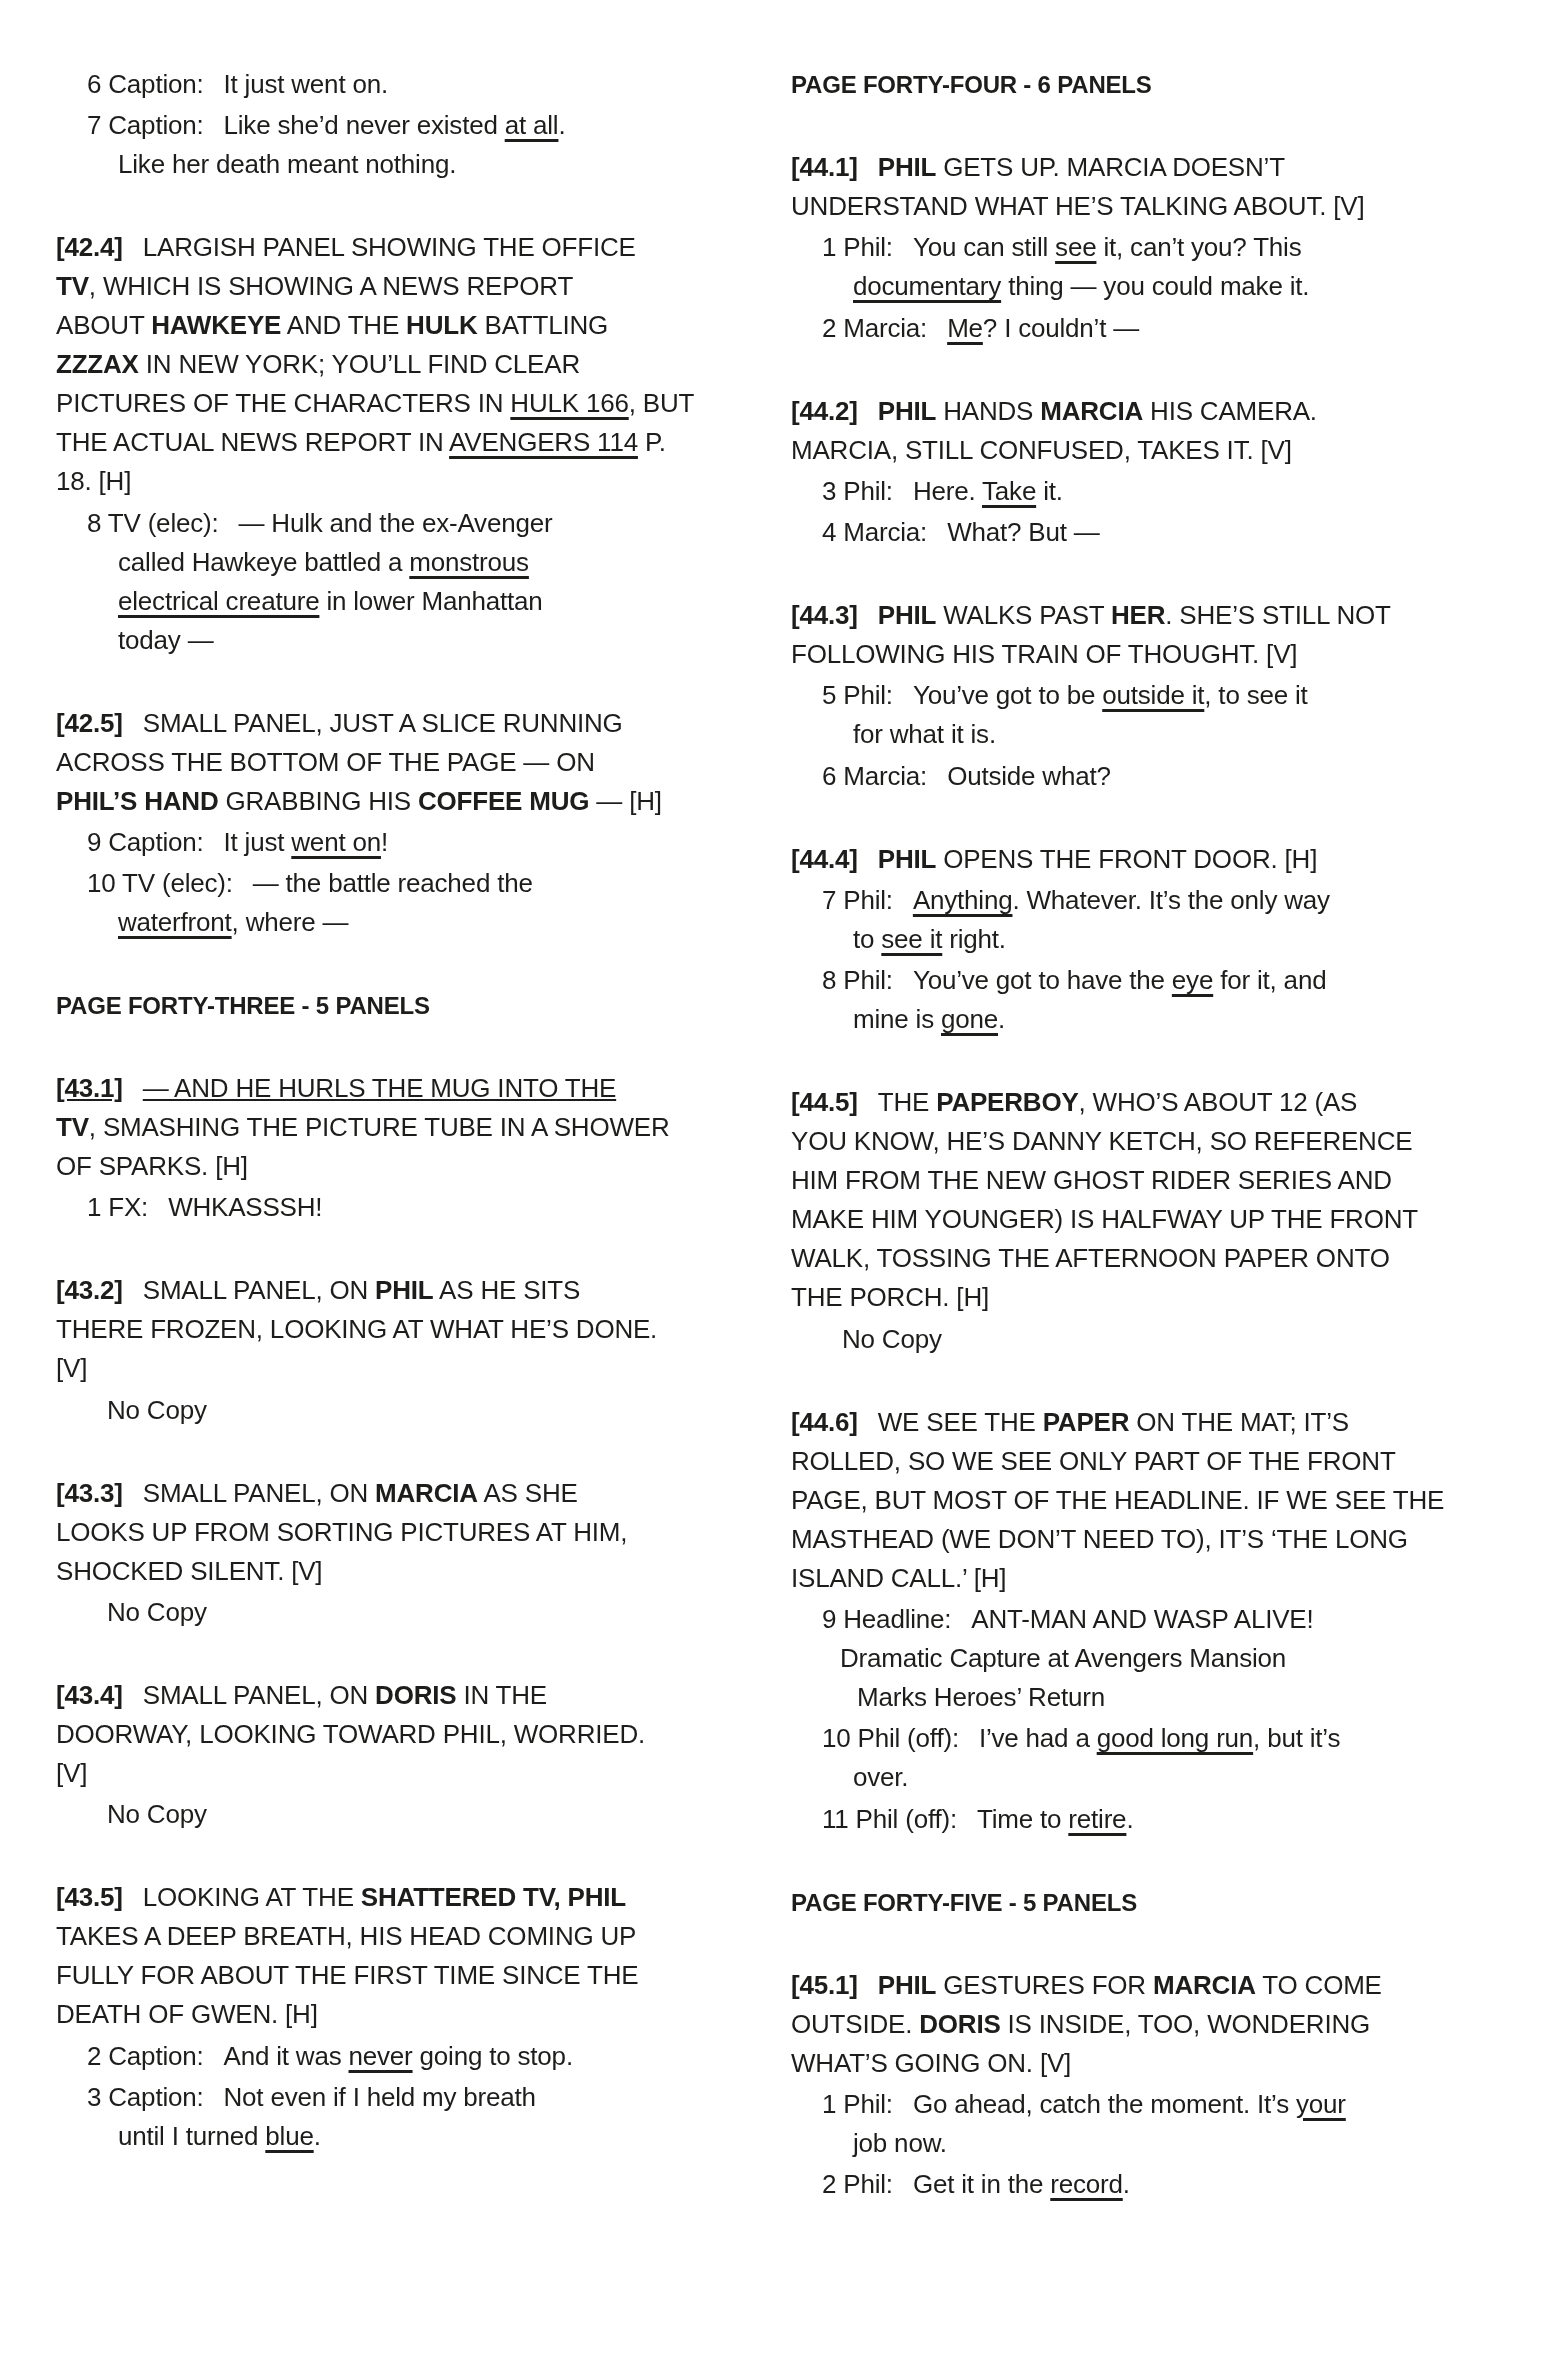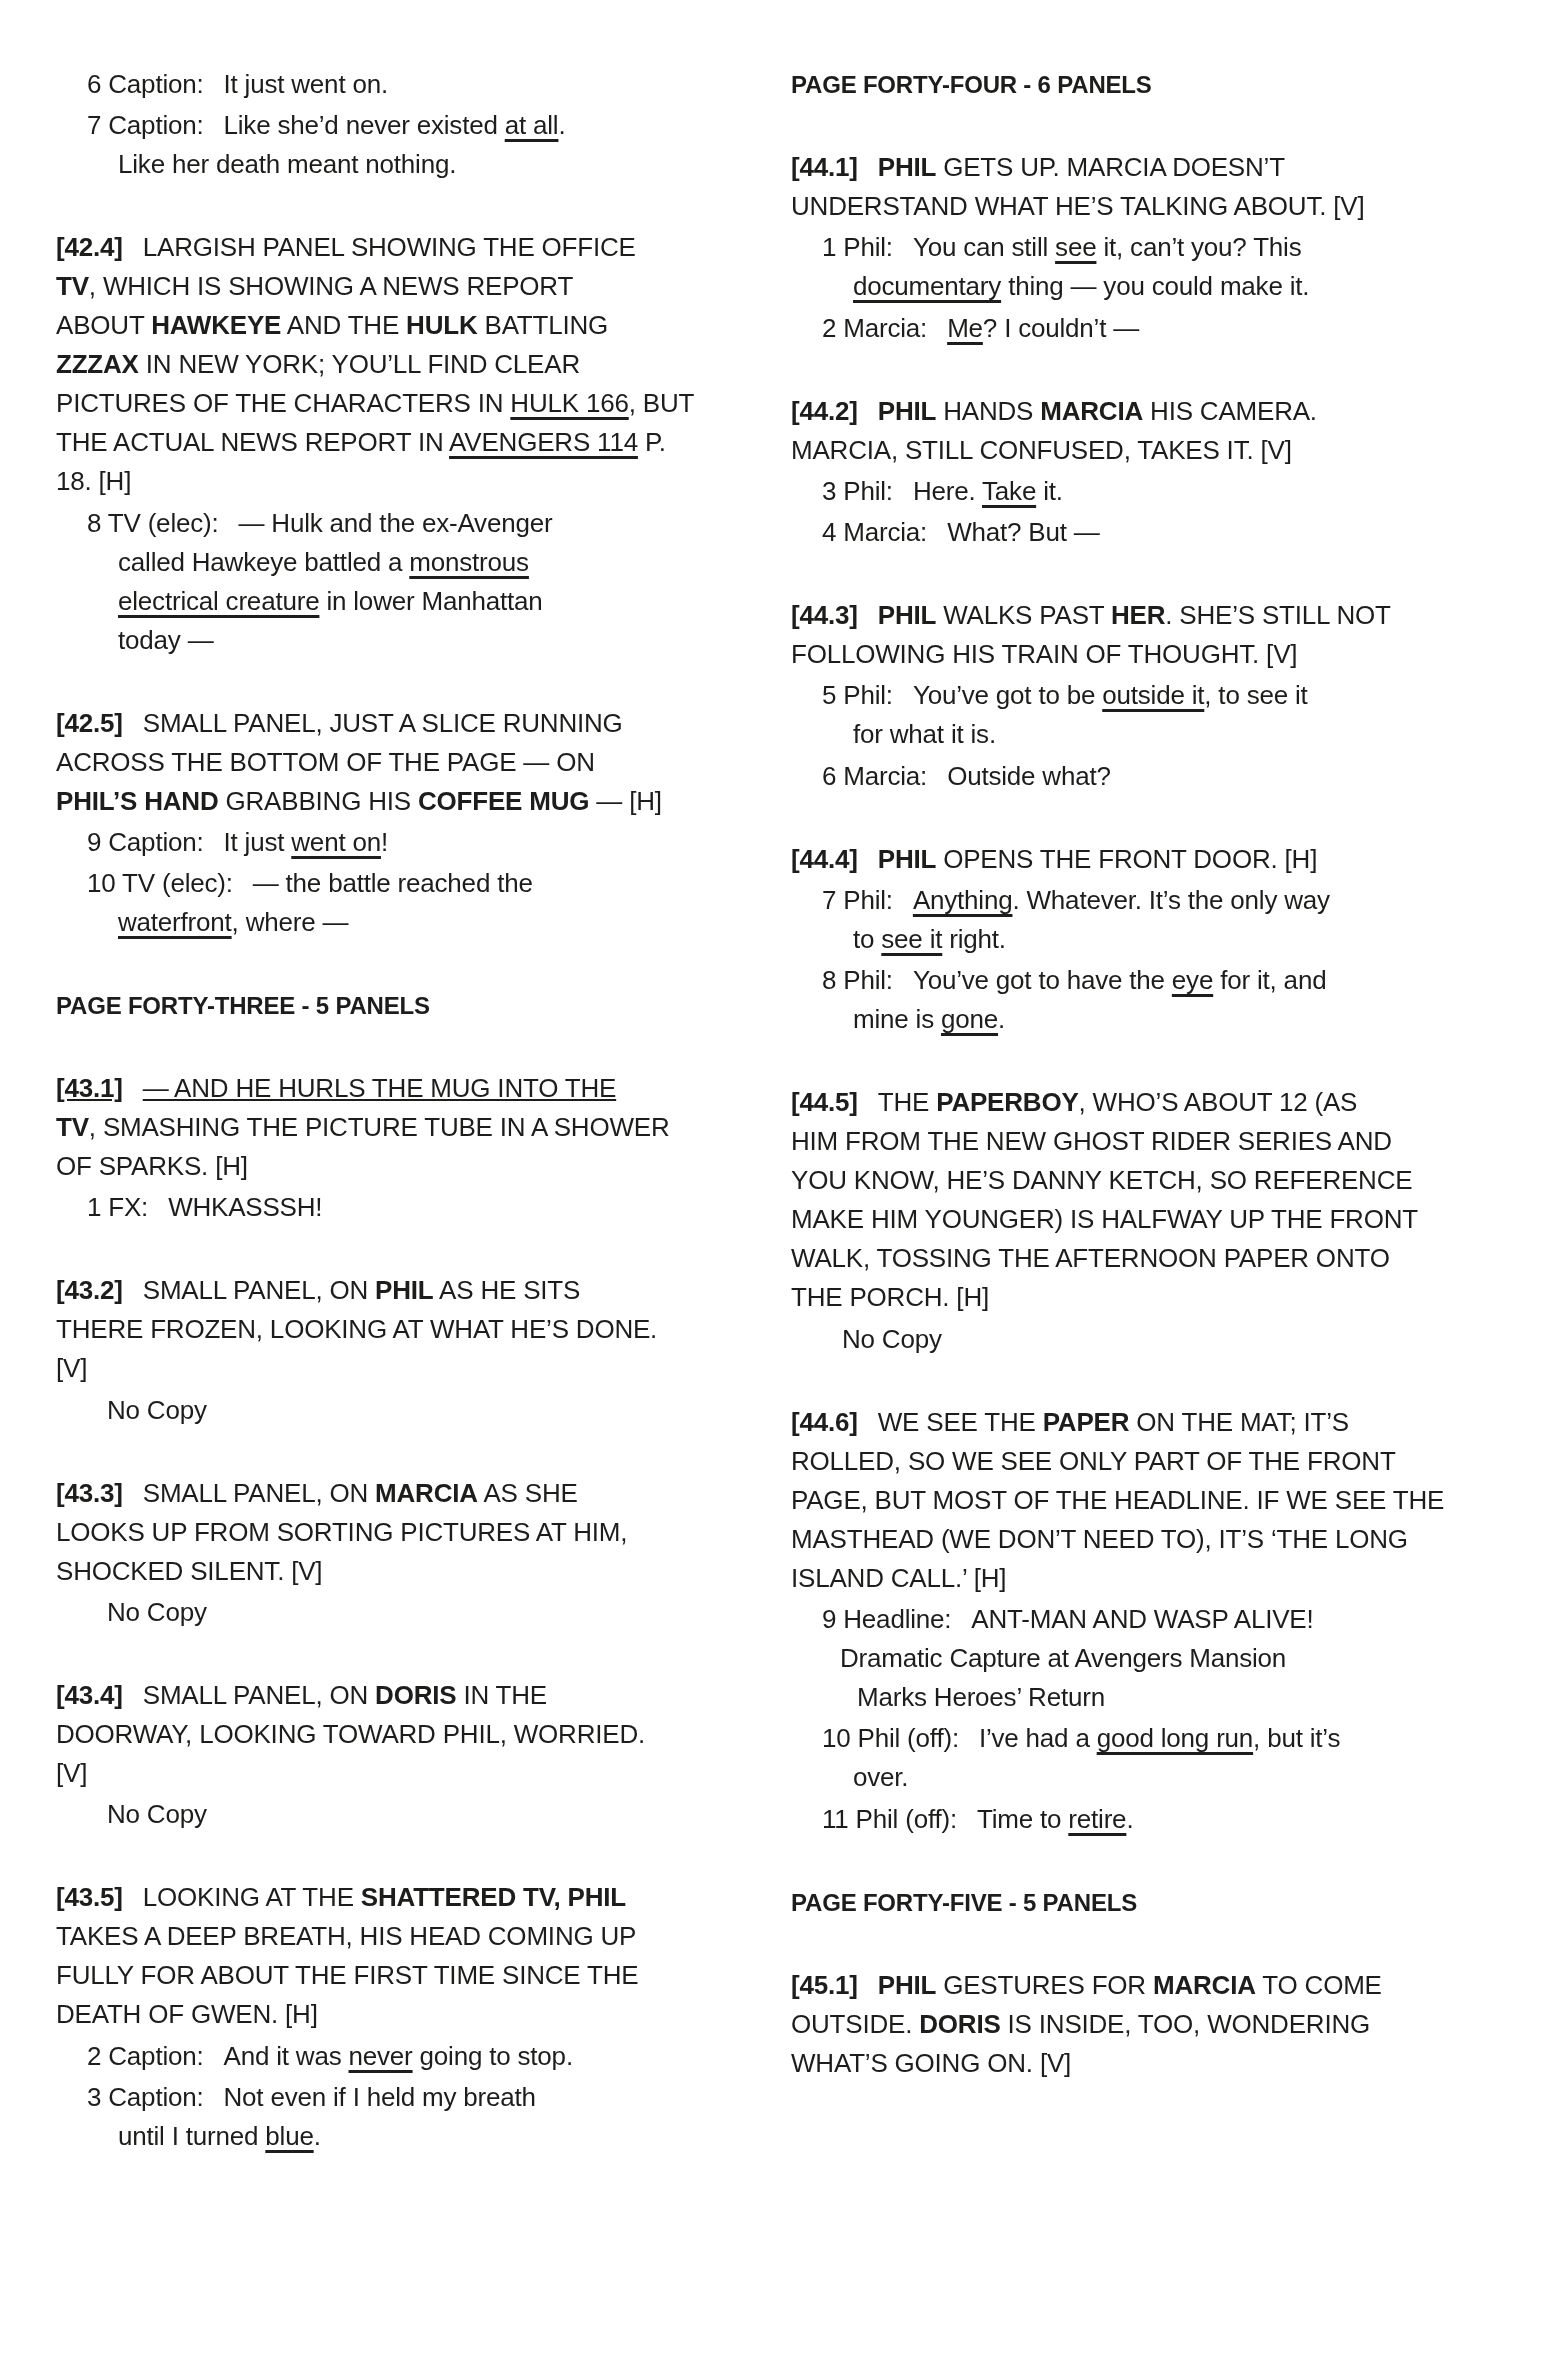--- a/index.html
+++ b/index.html
@@ -207,22 +207,22 @@
           </div>
           <div class="ditem">
             <div class="line" style="padding-left: 31px;"><span class="tab">8 Phil:</span><span>You’ve got to have the </span><span class="u">eye</span><span> for it, and</span></div>
             <div class="line" style="padding-left: 62px;"><span>mine is </span><span class="u">gone</span><span>.</span></div>
           </div>
         </div>
       </div>
       <div class="unit">
         <div class="desc">
           <div class="line" style="padding-left: 0px;"><span class="b tab">[44.5]</span><span>THE </span><span class="b">PAPERBOY</span><span>, WHO’S ABOUT 12 (AS</span></div>
+          <div class="line" style="padding-left: 0px;"><span>YOU KNOW, HE’S DANNY KETCH, SO REFERENCE</span></div>
           <div class="line" style="padding-left: 0px;"><span>HIM FROM THE NEW GHOST RIDER SERIES AND</span></div>
-          <div class="line" style="padding-left: 0px;"><span>YOU KNOW, HE’S DANNY KETCH, SO REFERENCE</span></div>
           <div class="line" style="padding-left: 0px;"><span>MAKE HIM YOUNGER) IS HALFWAY UP THE FRONT</span></div>
           <div class="line" style="padding-left: 0px;"><span>WALK, TOSSING THE AFTERNOON PAPER ONTO</span></div>
           <div class="line" style="padding-left: 0px;"><span>THE PORCH. [H]</span></div>
         </div>
         <div class="dialogue">
           <div class="ditem">
             <div class="line" style="padding-left: 51px;"><span>No Copy</span></div>
           </div>
         </div>
       </div>
@@ -249,16 +249,25 @@
           </div>
         </div>
       </div>
       <div class="heading">PAGE FORTY-FIVE - 5 PANELS</div>
       <div class="unit">
         <div class="desc">
           <div class="line" style="padding-left: 0px;"><span class="b tab">[45.1]</span><span class="b">PHIL</span><span> GESTURES FOR </span><span class="b">MARCIA</span><span> TO COME</span></div>
           <div class="line" style="padding-left: 0px;"><span>OUTSIDE. </span><span class="b">DORIS</span><span> IS INSIDE, TOO, WONDERING</span></div>
           <div class="line" style="padding-left: 0px;"><span>WHAT’S GOING ON. [V]</span></div>
         </div>
+        <div class="dialogue">
+          <div class="ditem">
+            <div class="line" style="padding-left: 31px;"><span class="tab">1 Phil:</span><span>Go ahead, catch the moment. It’s </span><span class="u">your</span></div>
+            <div class="line" style="padding-left: 62px;"><span>job now.</span></div>
+          </div>
+          <div class="ditem">
+            <div class="line" style="padding-left: 31px;"><span class="tab">2 Phil:</span><span>Get it in the </span><span class="u">record</span><span>.</span></div>
+          </div>
+        </div>
       </div>
     </div>
 </div>
 
 
 </body></html>

